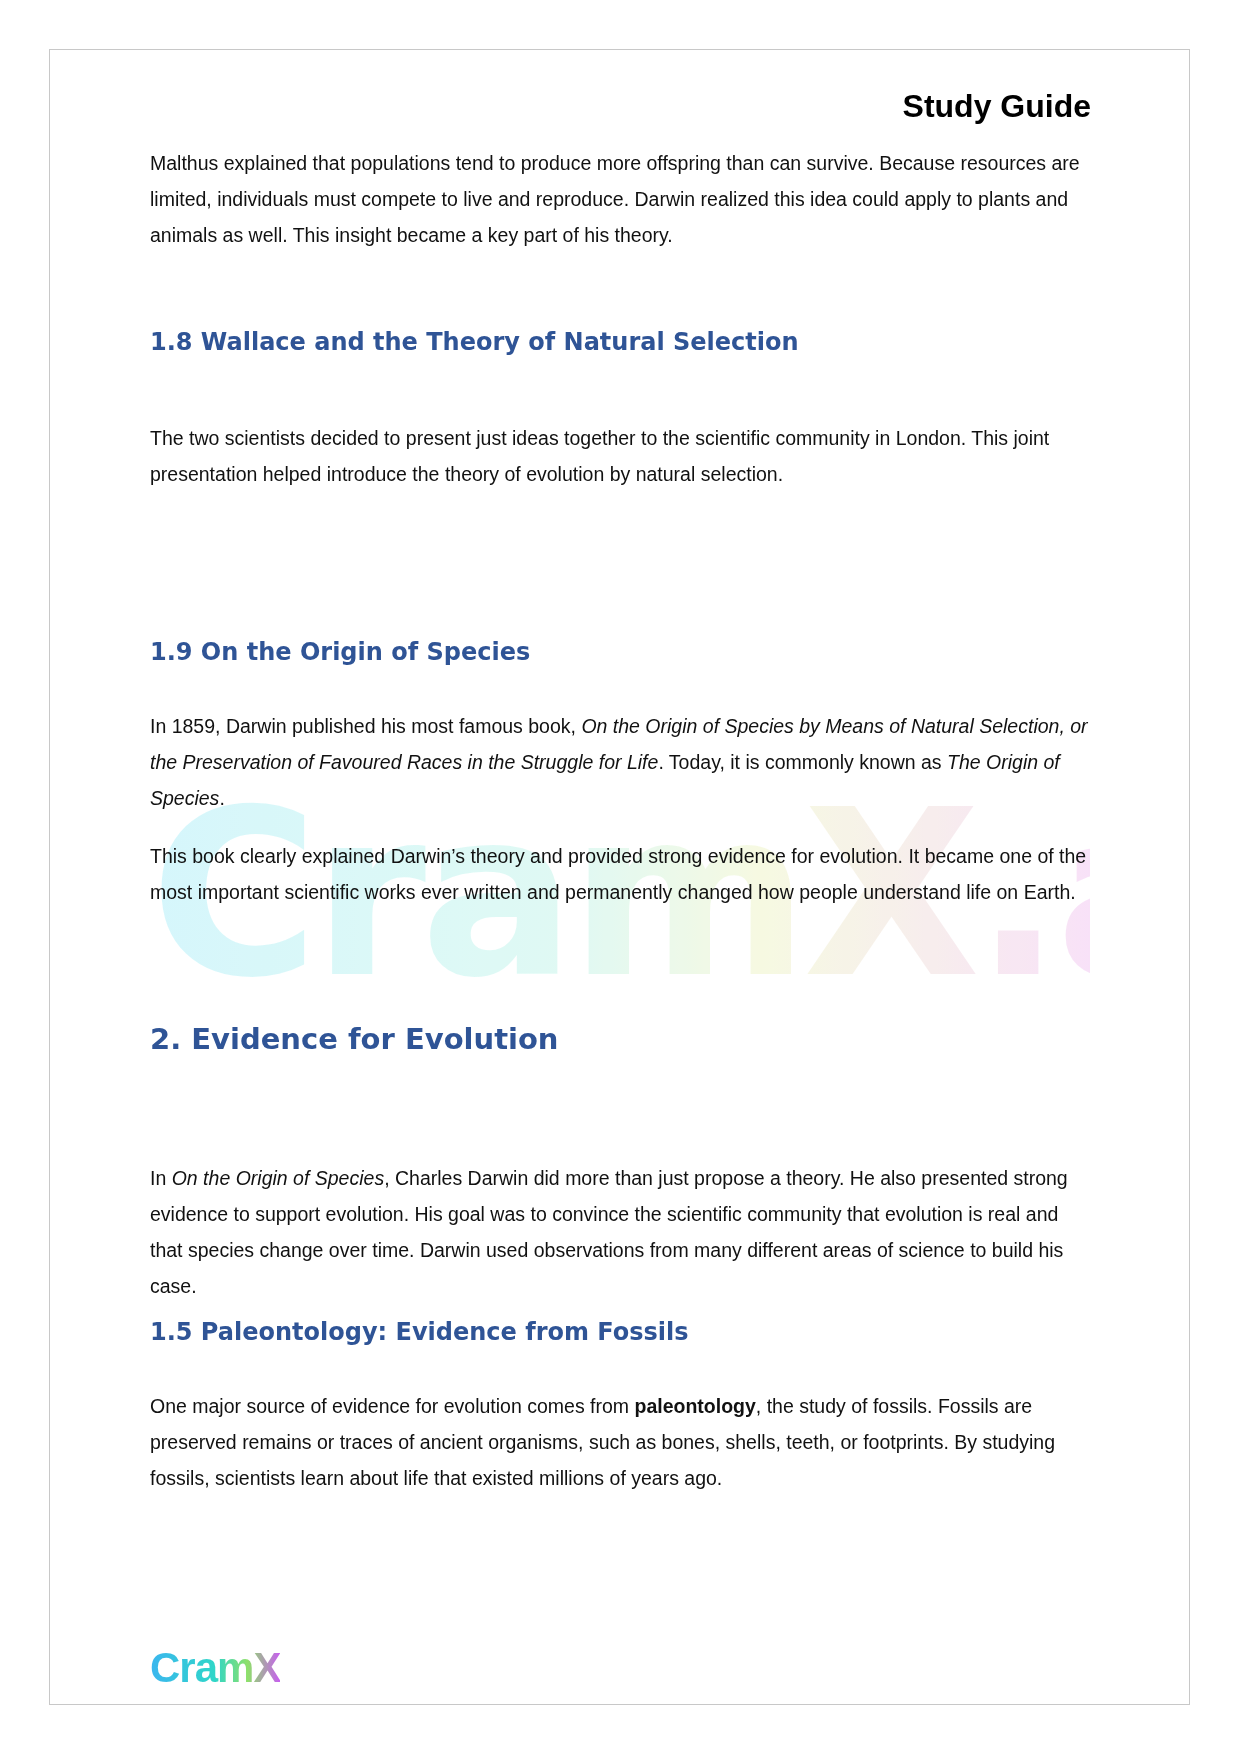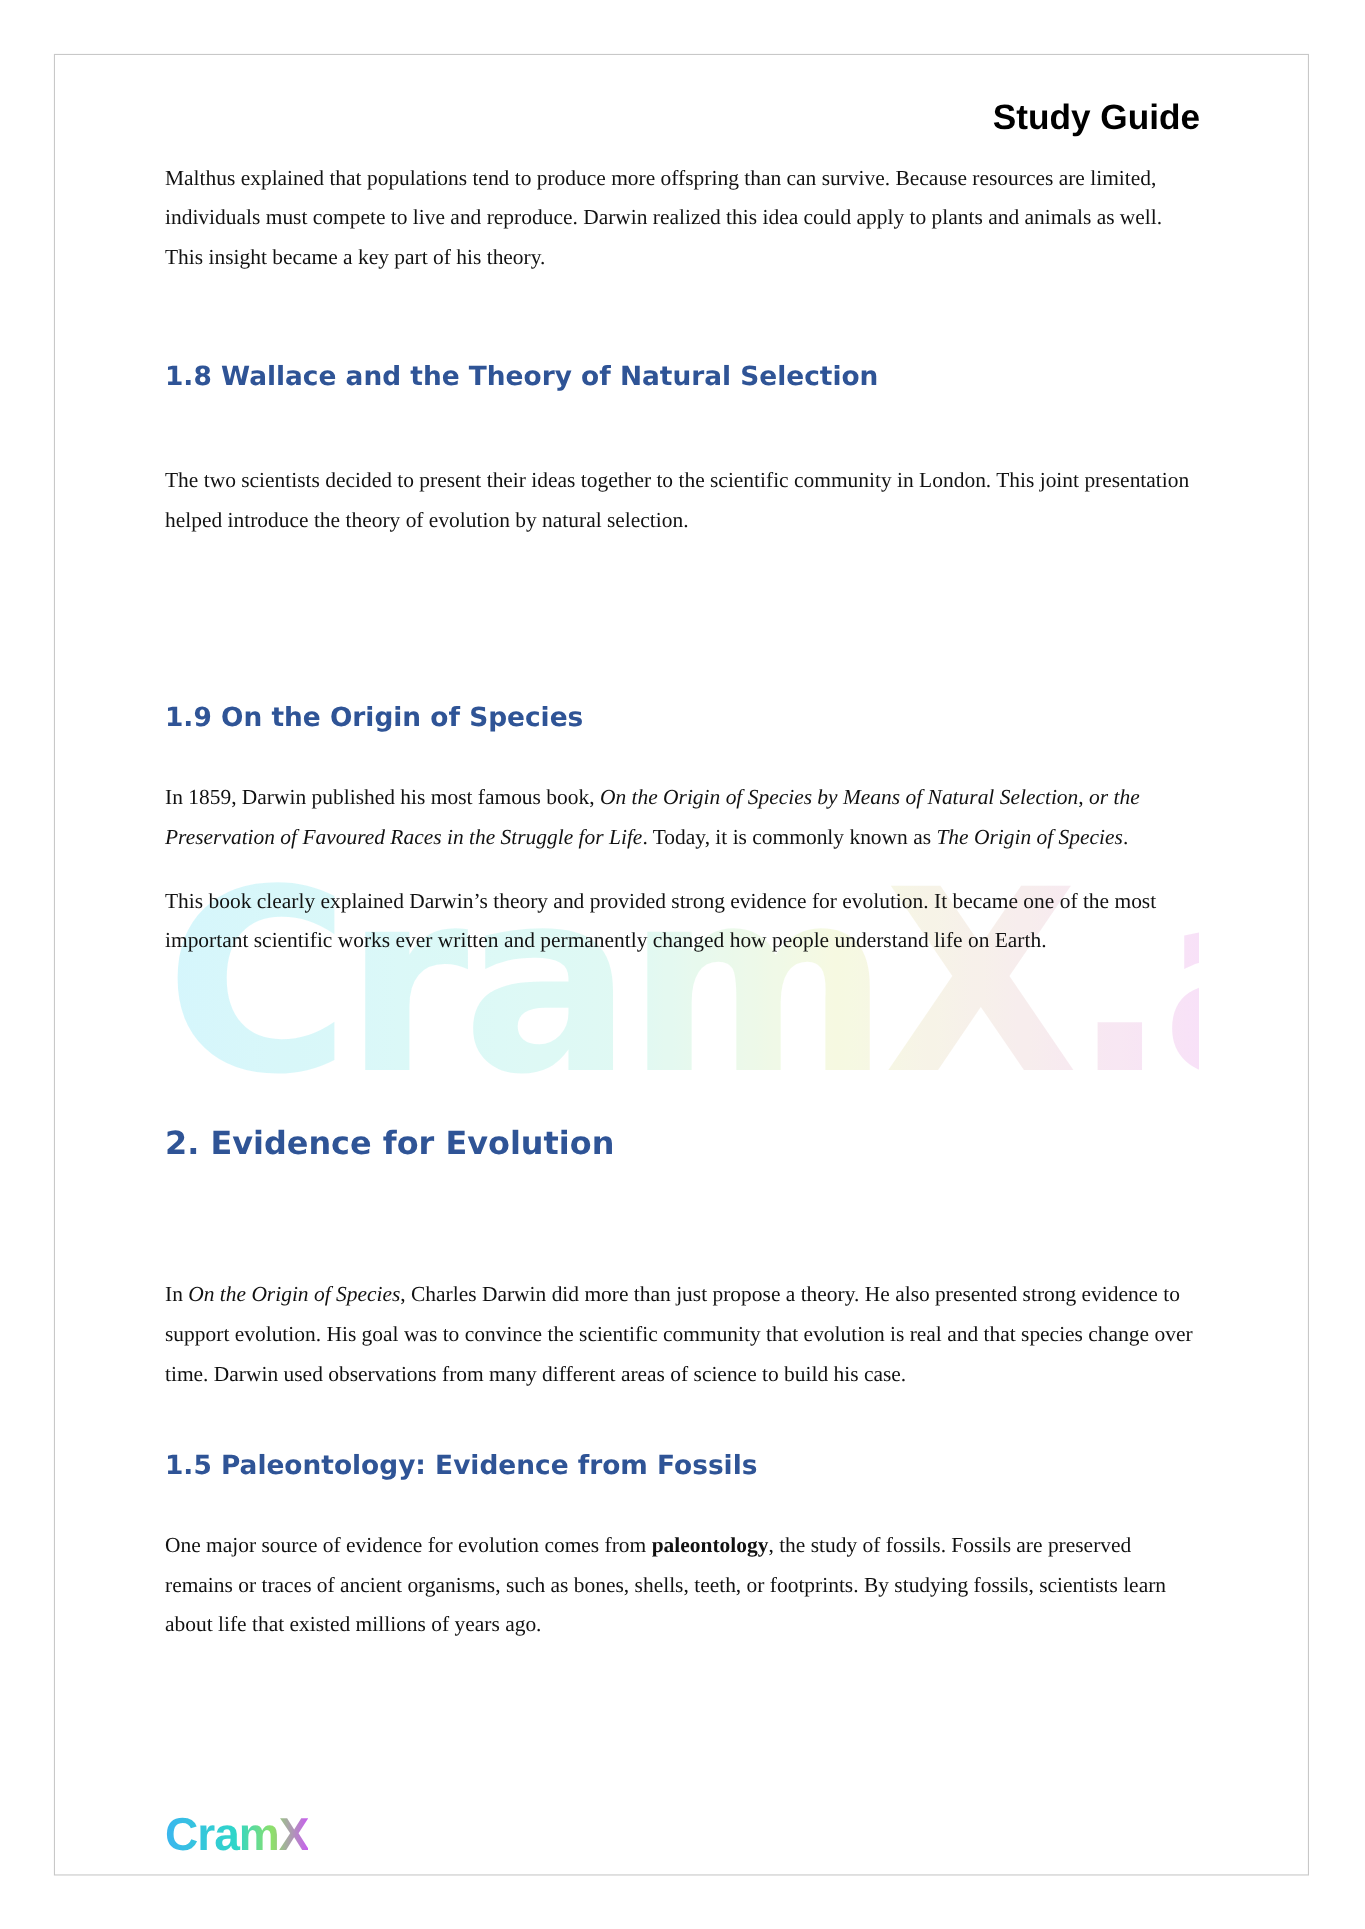--- a/index.html
+++ b/index.html
@@ -1,19 +1,19 @@
 <!DOCTYPE html>
 <html><head>
 <meta charset="utf-8">
 <style>
   html, body { margin: 0; padding: 0; background: #ffffff; }
   body { width: 1241px; height: 1754px; position: relative; overflow: hidden; font-family: "Liberation Sans", sans-serif; }
   .page-border { position: absolute; left: 49px; top: 49px; width: 1141px; height: 1656px; border: 1px solid #c8c8c8; box-sizing: border-box; }
   .header-title { position: absolute; right: 150px; top: 88px; font-size: 32px; font-weight: bold; color: #000; font-family: "Liberation Sans", sans-serif; }
-  p { margin: 0; font-size: 19.5px; line-height: 36px; color: #111; font-family: Liberation Serif, serif; }
+  p { margin: 0; font-size: 19.5px; line-height: 36px; color: #111; font-family: Liberation Sans, sans-serif; }
   .h2 { color: #2f5496; font-family: "DejaVu Sans", sans-serif; font-weight: bold; font-size: 24px; margin: 0; }
   .h1 { color: #2f5496; font-family: "DejaVu Sans", sans-serif; font-weight: bold; font-size: 29px; margin: 0; }
   .abs { position: absolute; left: 150px; width: 940px; }
   .watermark { position: absolute; left: 150px; top: 780px; width: 940px; height: 230px; pointer-events: none;
     font-family: "DejaVu Sans", sans-serif; font-weight: bold; font-size: 230px; line-height: 230px; letter-spacing: -6px;
     background: linear-gradient(90deg, #c8f4fb 0%, #d6f8f0 45%, #f4f8d8 65%, #f6d8f6 100%);
     -webkit-background-clip: text; background-clip: text; color: transparent; opacity: 0.75; white-space: nowrap; }
   .logo { position: absolute; left: 150px; top: 1620px; font-family: Liberation Sans, sans-serif; font-weight: bold; font-size: 42px;
     background: linear-gradient(90deg, #3bb6ef 0%, #2fd6c8 50%, #8ee06a 75%, #c85ef0 100%);
     -webkit-background-clip: text; background-clip: text; color: transparent; letter-spacing: -1px; margin-top: 24px; }
@@ -28,21 +28,21 @@
 <div class="header-title">Study Guide</div>
 
 <div class="abs" style="top:145px;">
   <p>Malthus explained that populations tend to produce more offspring than can survive. Because resources are limited, individuals must compete to live and reproduce. Darwin realized this idea could apply to plants and animals as well. This insight became a key part of his theory.</p>
 </div>
 
 <div class="abs" style="top:328px;">
   <h2 class="h2">1.8 Wallace and the Theory of Natural Selection</h2>
 </div>
 <div class="abs" style="top:398px;">
-  <p style="margin-top:22px;">The two scientists decided to present their ideas together to the scientific community in London. This joint presentation helped introduce the theory of evolution by natural selection.</p>
+  <p style="margin-top:22px;">The two scientists decided to present just ideas together to the scientific community in London. This joint presentation helped introduce the theory of evolution by natural selection.</p>
 </div>
 
 <div class="abs" style="top:638px;">
   <h2 class="h2">1.9 On the Origin of Species</h2>
 </div>
 <div class="abs" style="top:708px;">
   <p><span>In 1859, Darwin published his most famous book, </span><em>On the Origin of Species by Means of Natural Selection, or the Preservation of Favoured Races in the Struggle for Life</em><span>. Today, it is commonly known as </span><em>The Origin of Species</em><span>.</span></p>
   <p style="margin-top:22px;">This book clearly explained Darwin’s theory and provided strong evidence for evolution. It became one of the most important scientific works ever written and permanently changed how people understand life on Earth.</p>
 </div>
 

